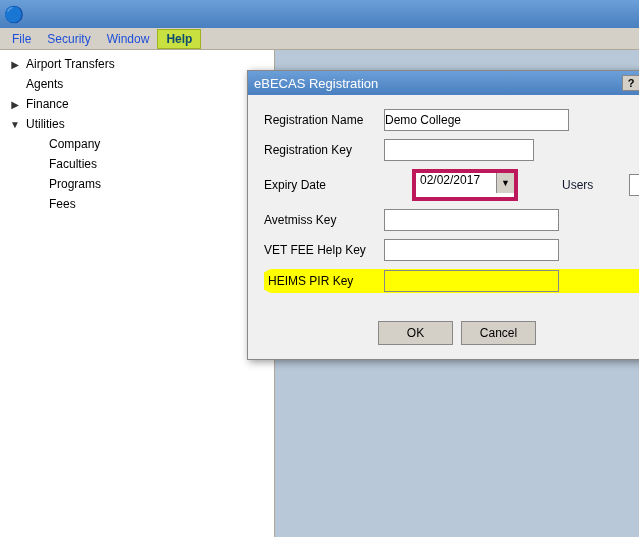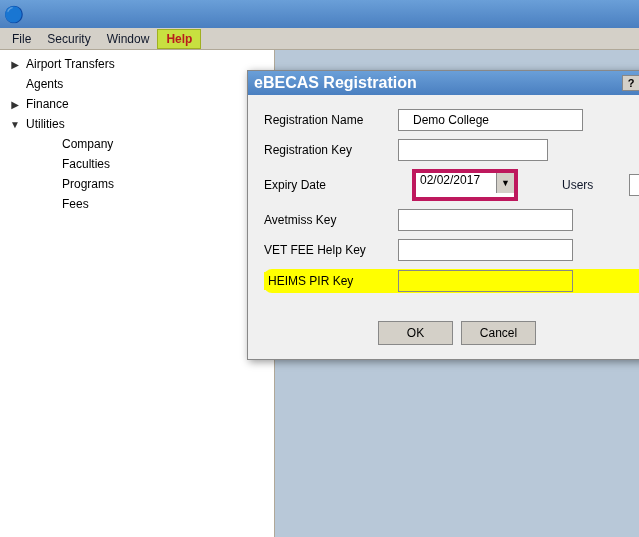--- a/index.html
+++ b/index.html
@@ -28,27 +28,27 @@
       height: 22px;
       display: flex;
       align-items: center;
       padding: 0 4px;
       border-bottom: 1px solid #b0a898;
     }
     .menu-item {
       padding: 2px 8px;
       cursor: pointer;
       font-size: 12px;
-      color: #0f172a;
+      color: #1d4ed8;
     }
     .menu-item.help {
       background: #c8e040;
       border: 1px solid #a0b020;
       font-weight: bold;
-      color: #b91c1c;
+      color: #0c4a6e;
     }
 
     
     .app-area {
       display: flex;
       height: calc(537px - 50px);
       position: relative;
     }
 
     
@@ -65,21 +65,21 @@
       color: #000;
       cursor: pointer;
       display: flex;
       align-items: center;
     }
     .sidebar-item.parent {
       padding-left: 8px;
       font-weight: normal;
     }
     .sidebar-item.child {
-      padding-left: 44px;
+      padding-left: 31px;
     }
     .expand-icon {
       width: 14px;
       height: 14px;
       display: inline-flex;
       align-items: center;
       justify-content: center;
       margin-right: 4px;
       font-size: 10px;
       color: #333;
@@ -112,22 +112,22 @@
     .dialog-title-bar {
       background: linear-gradient(to bottom, #6a9fd8, #4a7fc0);
       height: 24px;
       display: flex;
       align-items: center;
       justify-content: space-between;
       padding: 0 6px;
     }
     .dialog-title {
       color: #fff;
-      font-size: 16px;
-      font-weight: bold;
+      font-size: 13px;
+      font-weight: normal;
     }
     .dialog-controls {
       display: flex;
       gap: 2px;
       align-items: center;
     }
     .dialog-btn-help {
       width: 18px;
       height: 16px;
       background: #d4d0c8;
@@ -171,23 +171,22 @@
     }
     .form-label.highlight {
       background: yellow;
       padding: 2px 4px;
     }
     .form-input {
       height: 22px;
       border: 1px solid #888;
       background: #fff;
       font-size: 12px;
-      padding: 0 14px;
+      padding: 0 0;
       outline: none;
-      margin-left: 14px;
     }
     .form-input.highlight {
       background: yellow;
     }
     .form-input.main-input {
       width: 185px;
     }
     .form-input.medium-input {
       width: 150px;
     }

